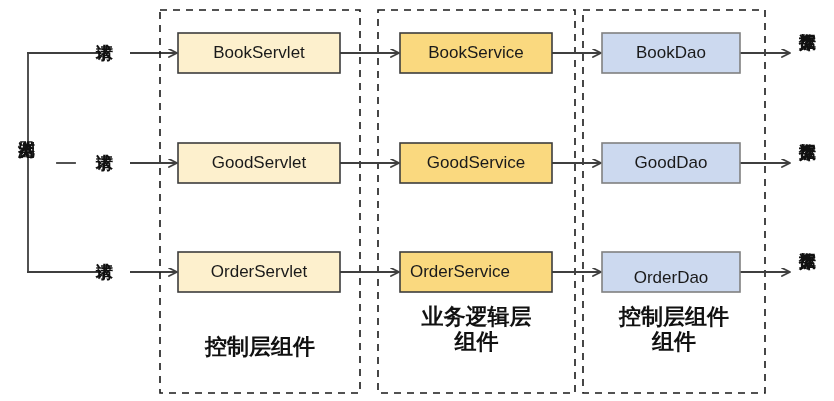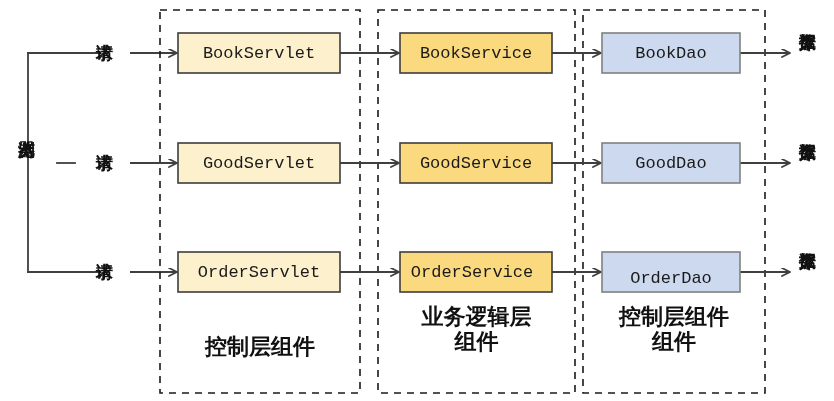--- a/index.html
+++ b/index.html
@@ -14,21 +14,21 @@
     writing-mode:vertical-rl; text-orientation:upright;
     line-height:1.0; letter-spacing:0px; white-space:nowrap;
   }
   .layertext{
     position:absolute; text-align:center;
     font-family:"DejaVu Sans","Liberation Sans",sans-serif;
     font-size:22px; color:#111111; font-weight:600; line-height:1.12;
   }
   .nodetext{
     position:absolute; text-align:center;
-    font-family:Liberation Mono, monospace;
+    font-family:Liberation Sans, sans-serif;
     font-size:17px; color:#1a1a1a;
     display:flex; align-items:center; justify-content:center;
   }
 </style>
 </head>
 <body>
 
 <div id="stage">
 
   <svg id="canvas" viewBox="0 0 834 401">
@@ -86,21 +86,21 @@
       <rect x="602" y="252" width="138" height="40" fill="#ccd9ef" stroke="#808080" stroke-width="1.6"></rect>
     </g>
   </svg>
 
   <div class="nodetext" style="left:178px;top:33px;width:162px;height:40px;">BookServlet</div>
   <div class="nodetext" style="left:178px;top:143px;width:162px;height:40px;">GoodServlet</div>
   <div class="nodetext" style="left:178px;top:252px;width:162px;height:40px;">OrderServlet</div>
 
   <div class="nodetext" style="left:400px;top:33px;width:152px;height:40px;border-radius:12px;">BookService</div>
   <div class="nodetext" style="left:400px;top:143px;width:152px;height:40px;">GoodService</div>
-  <div class="nodetext" style="left:396px;top:252px;width:152px;height:40px;">OrderService</div>
+  <div class="nodetext" style="left:384px;top:252px;width:152px;height:40px;">OrderService</div>
 
   <div class="nodetext" style="left:602px;top:33px;width:138px;height:40px;">BookDao</div>
   <div class="nodetext" style="left:602px;top:143px;width:138px;height:40px;">GoodDao</div>
   <div class="nodetext" style="left:602px;top:252px;width:138px;height:52px;">OrderDao</div>
 
   <div class="vtext" style="left:18px;top:127px;">浏览器</div>
 
   <div class="vtext" style="left:96px;top:30px;">请求</div>
   <div class="vtext" style="left:96px;top:140px;">请求</div>
   <div class="vtext" style="left:96px;top:249px;">请求</div>

